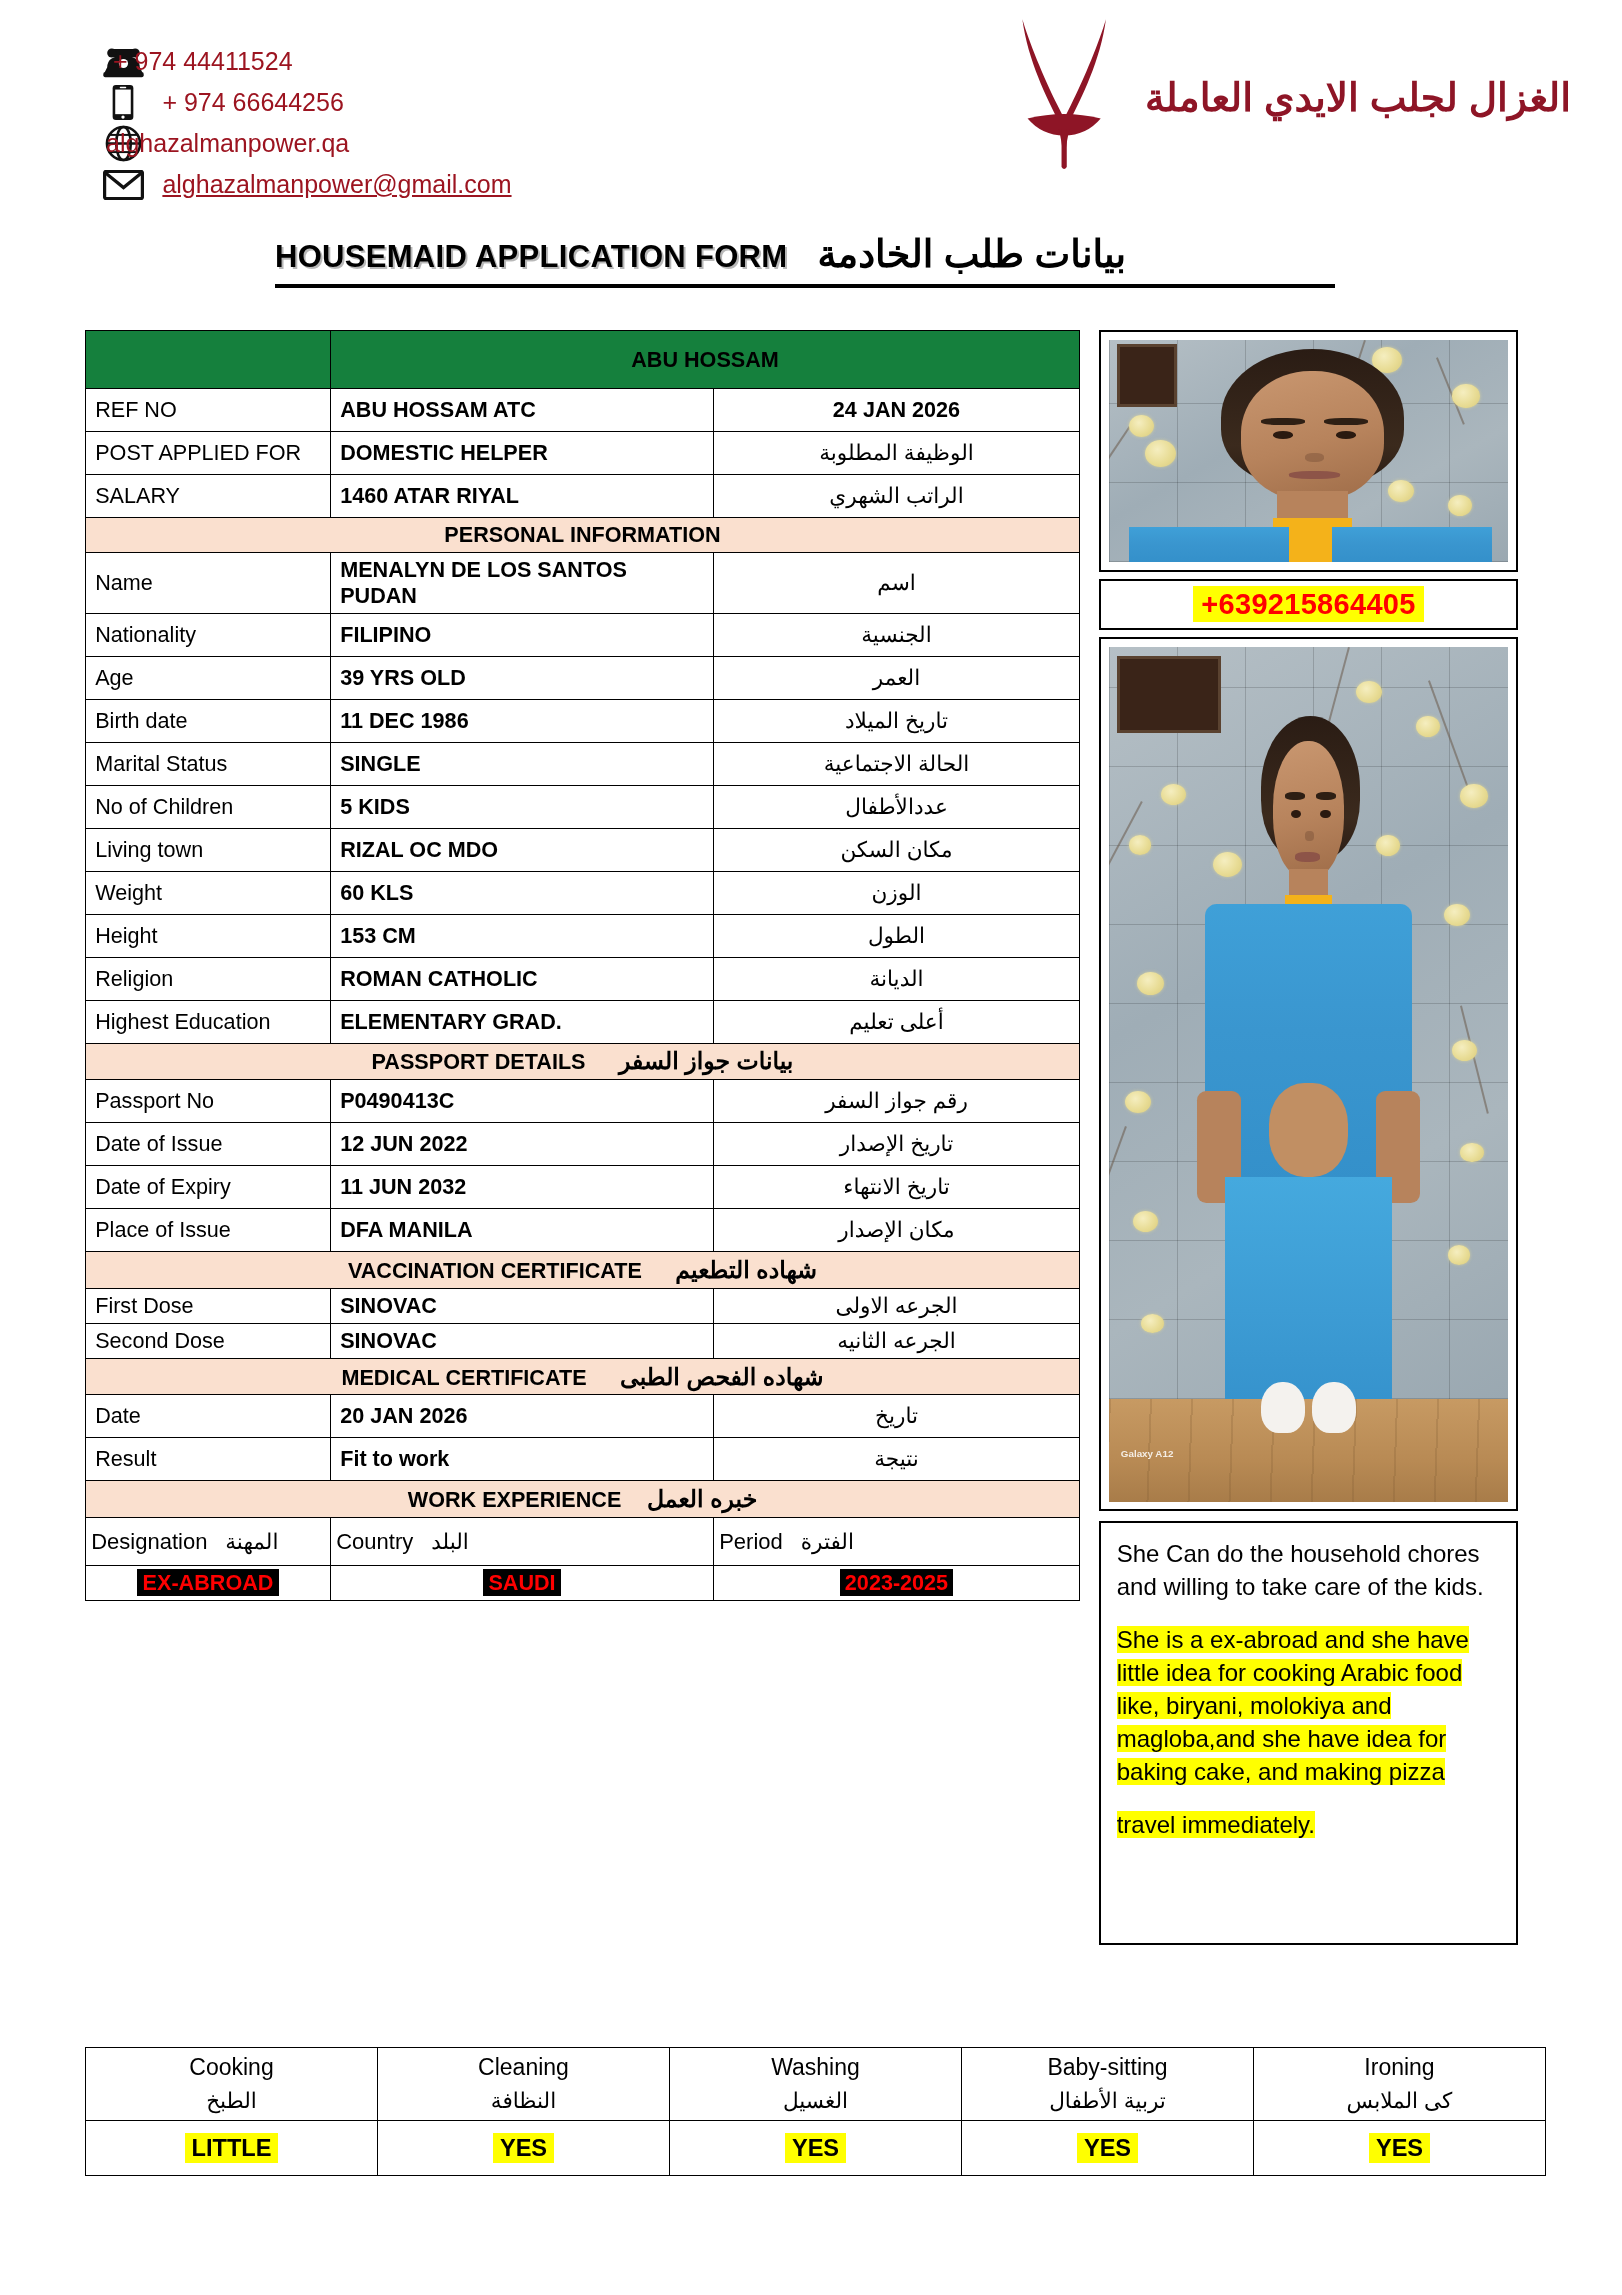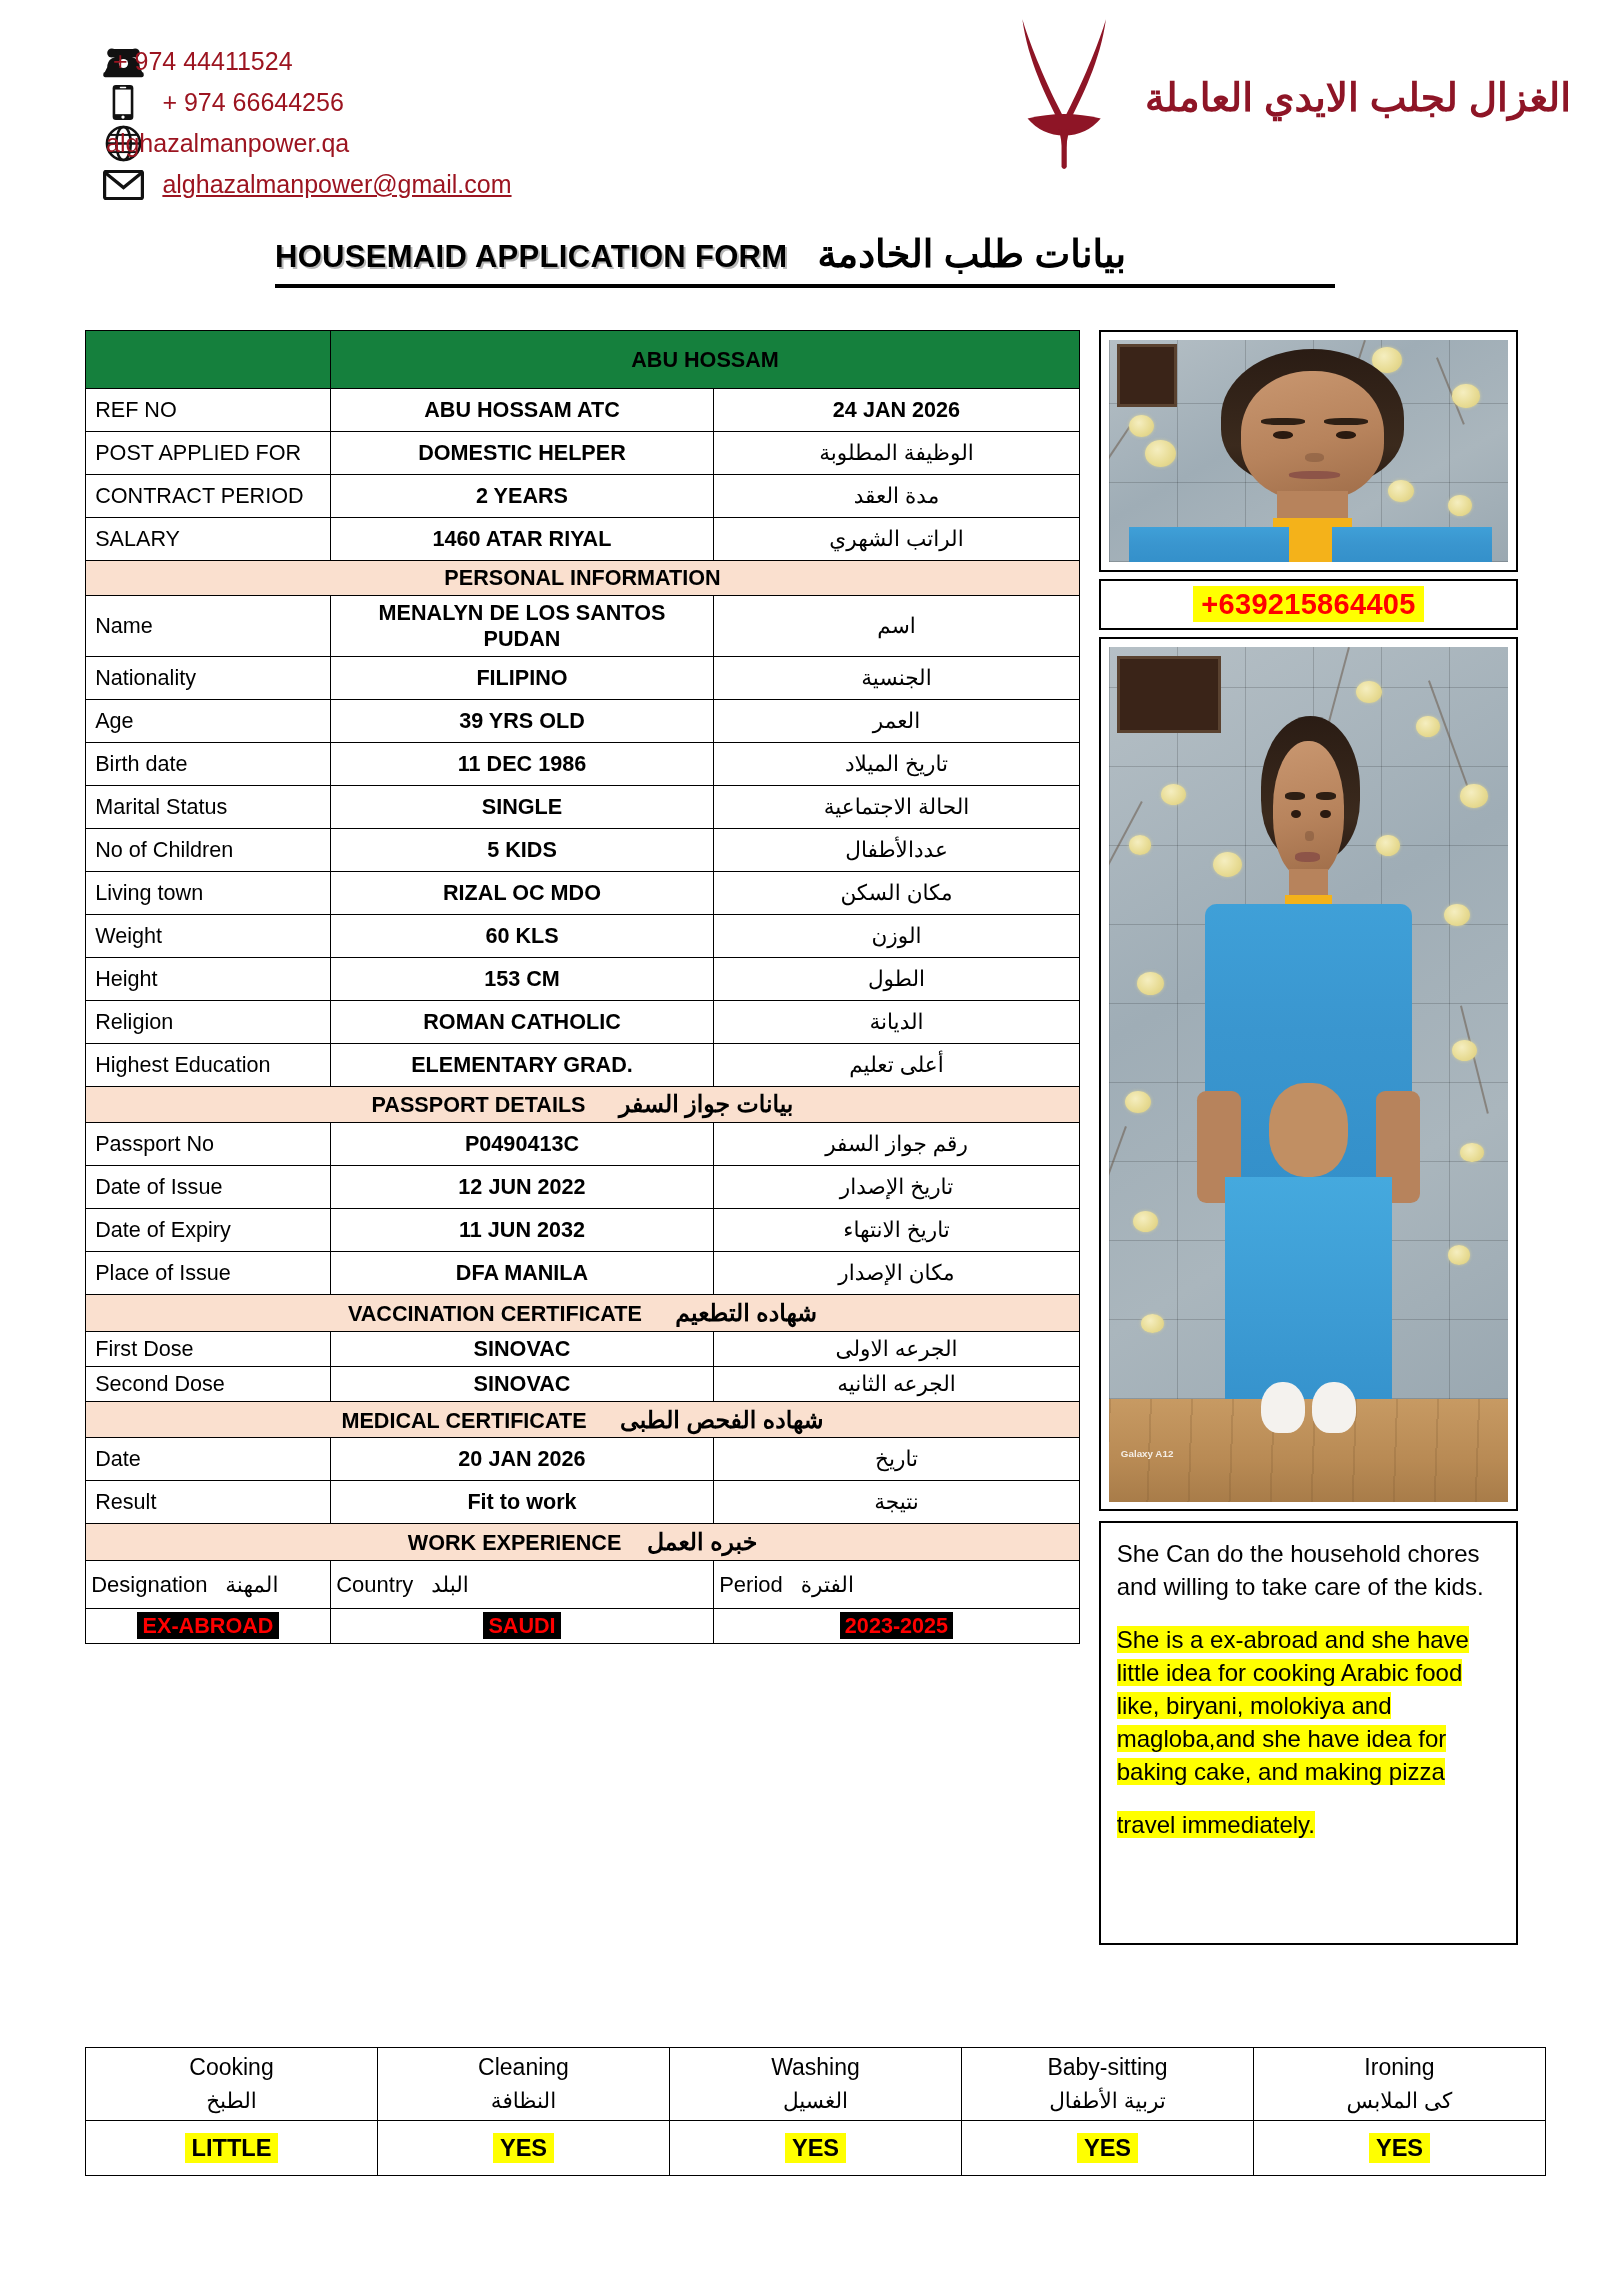--- a/index.html
+++ b/index.html
@@ -123,21 +123,21 @@
     border-collapse: collapse;
     table-layout: fixed;
   }
   .tbl td {
     border: 1.3px solid #000;
     padding: 3.9px 9.2px;
     vertical-align: middle;
     font-size: 21.6px;
   }
   .c-label { width: 245px; font-size: 21.6px; }
-  .c-value { width: 383px; text-align: center; font-weight: bold; font-size: 22px; }
+  .c-value { width: 383px; text-align: left; font-weight: bold; font-size: 22px; }
   .c-ar    { width: 366px; text-align: center; font-size: 21.6px; direction: rtl; }
 
   .hdr-cream { background: #15803d; }
   .hdr-peach { background: #fae0cf; }
   .sec-head {
     text-align: center;
     font-weight: bold;
     font-size: 24px;
     padding: 11.8px 6.5px;
   }
@@ -396,25 +396,20 @@
 
   <tr class="row-tall">
     <td>REF NO</td>
     <td class="c-value">ABU HOSSAM ATC</td>
     <td class="v-date">24 JAN 2026</td>
   </tr>
   <tr class="row-tall">
     <td>POST APPLIED FOR</td>
     <td class="c-value">DOMESTIC HELPER</td>
     <td class="c-ar">الوظيفة المطلوبة</td>
-  </tr>
-  <tr class="row-tall">
-    <td>CONTRACT PERIOD</td>
-    <td class="c-value">2 YEARS</td>
-    <td class="c-ar">مدة العقد</td>
   </tr>
   <tr class="row-tall">
     <td>SALARY</td>
     <td class="c-value">1460 ATAR RIYAL</td>
     <td class="c-ar">الراتب الشهري</td>
   </tr>
 
   <tr>
     <td class="hdr-peach sec-head" colspan="3">PERSONAL INFORMATION</td>
   </tr>

